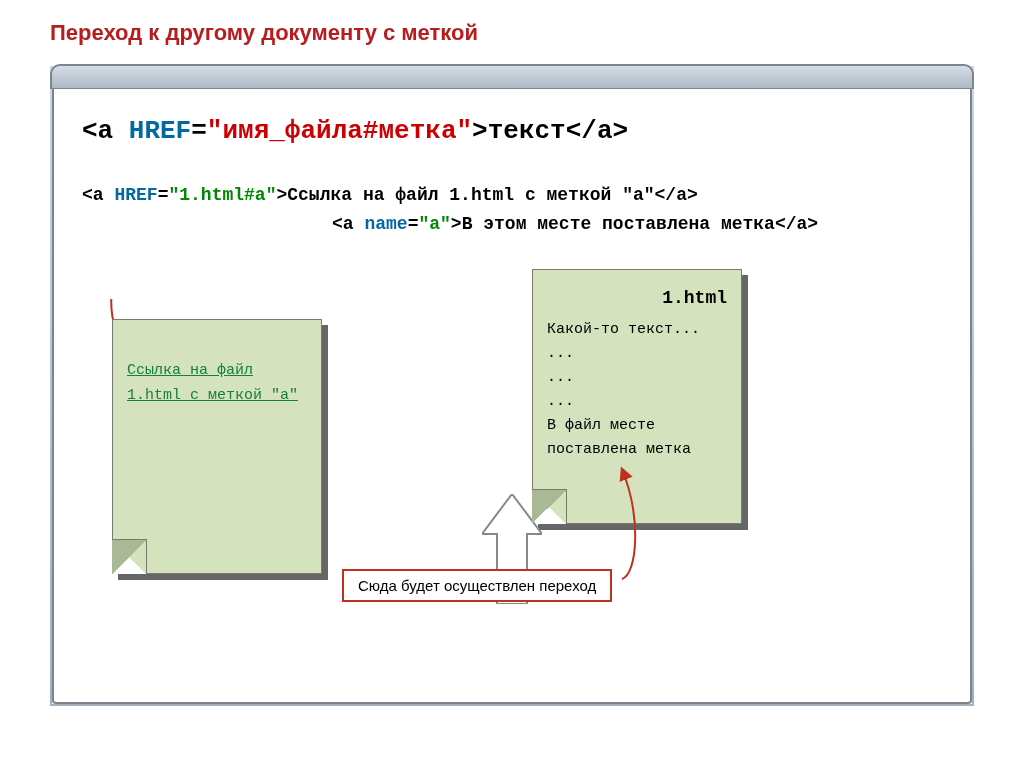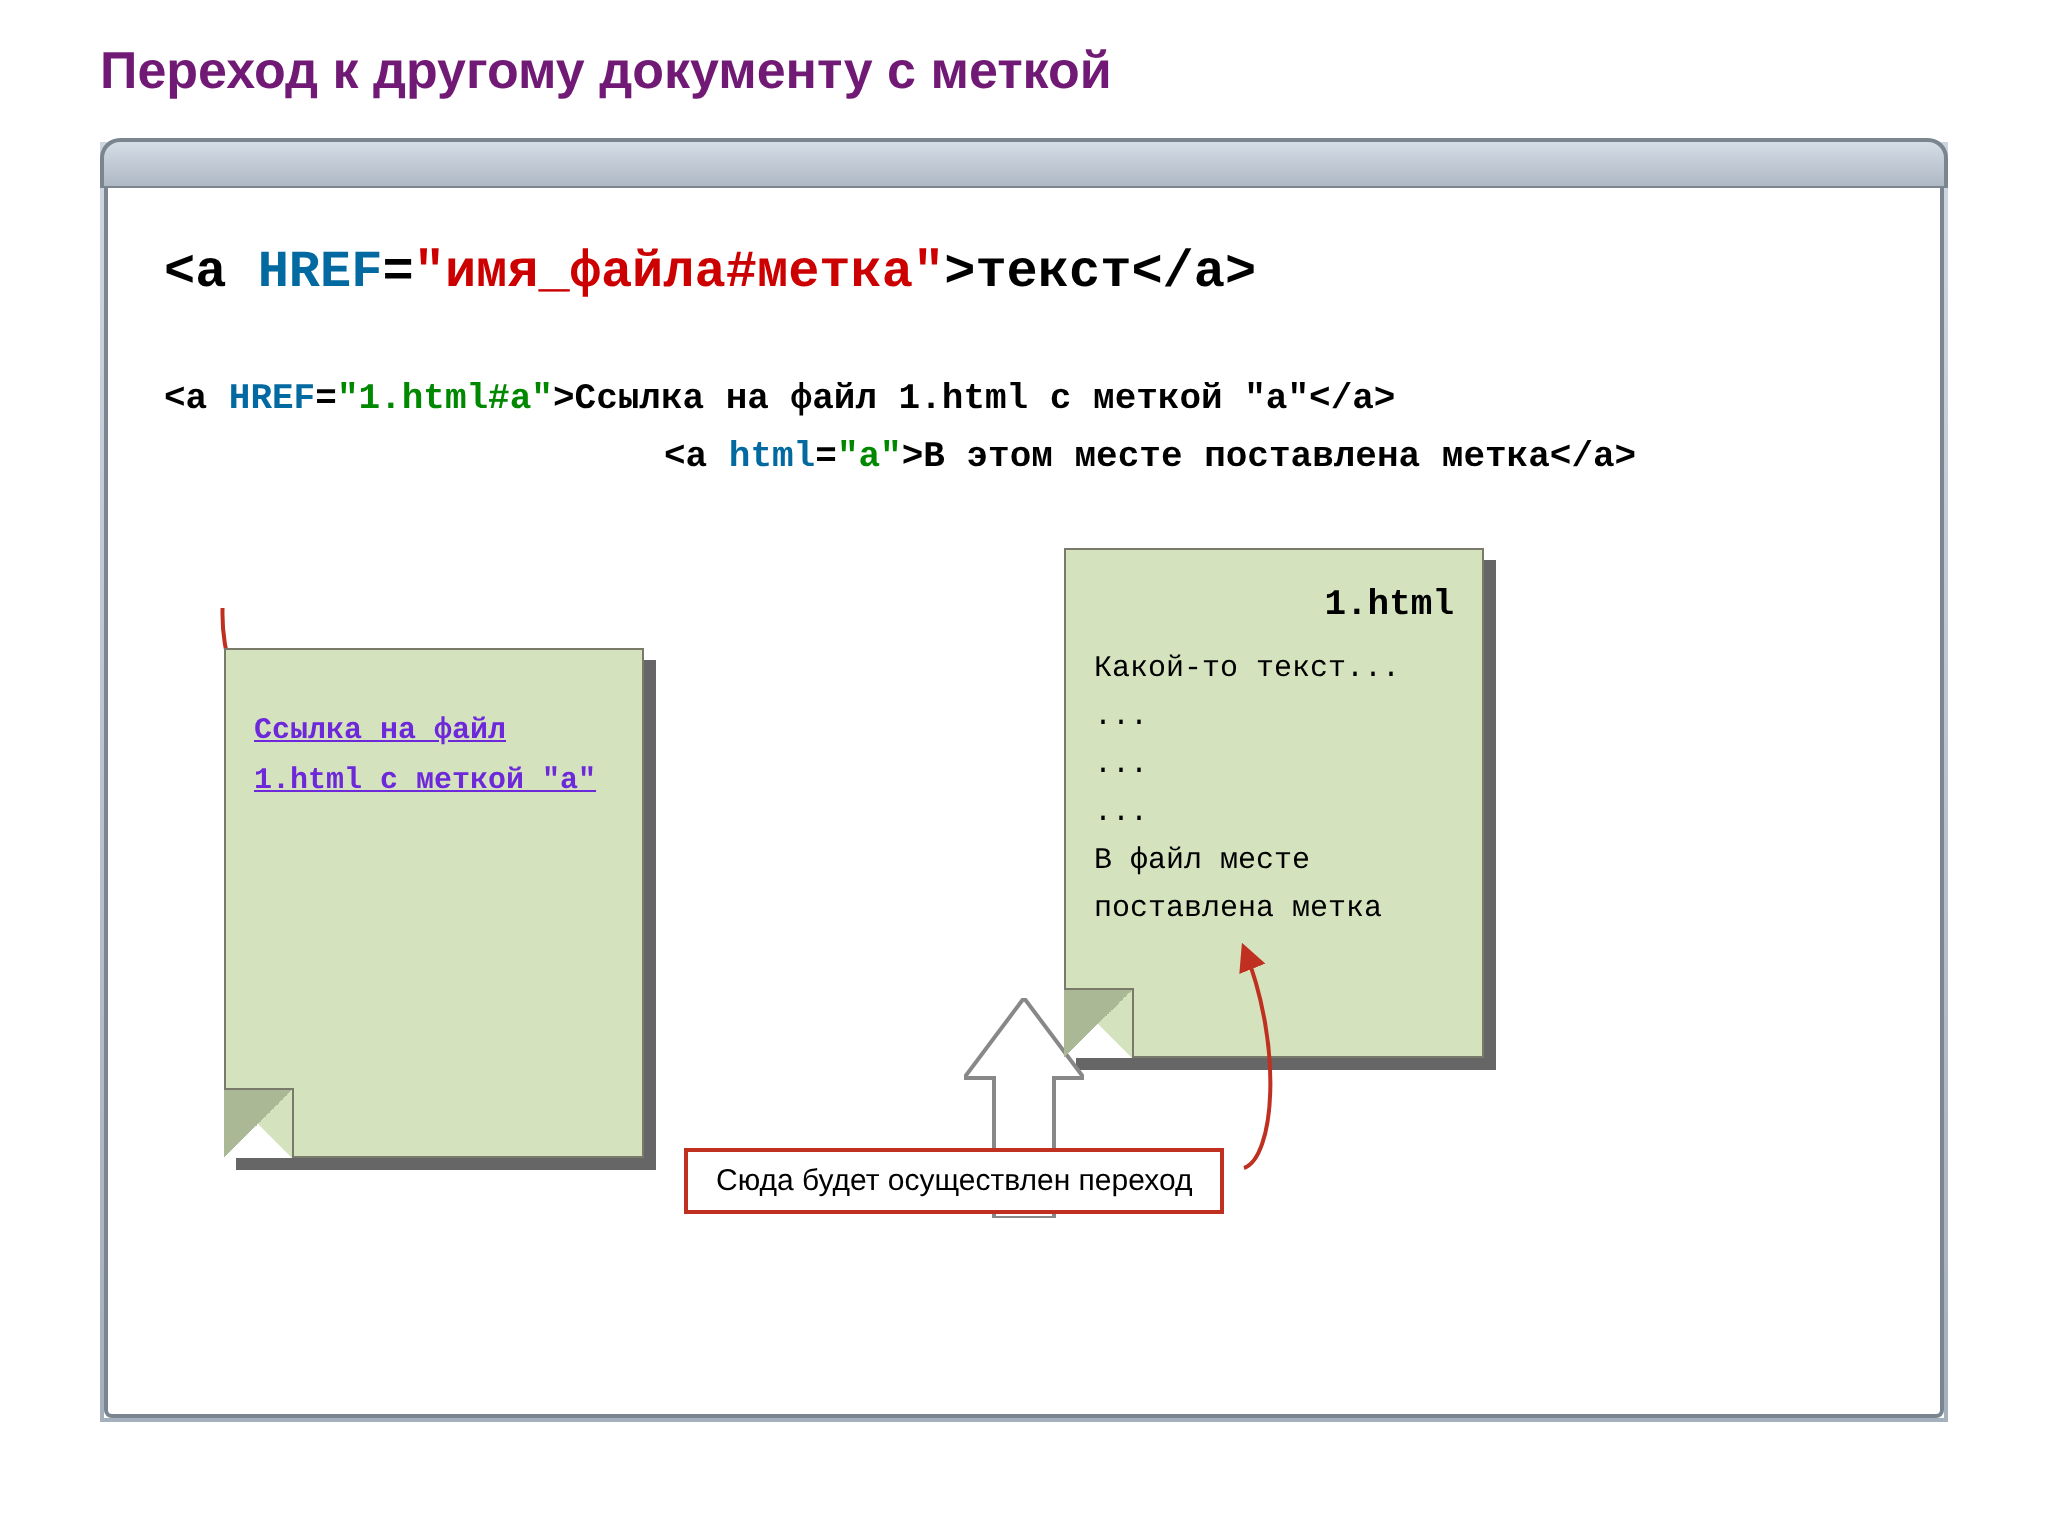--- a/index.html
+++ b/index.html
@@ -4,23 +4,23 @@
   <style>
     * { box-sizing: border-box; margin: 0; padding: 0; }
     body {
       font-family: Arial, sans-serif;
       background: #fff;
       width: 1024px;
       height: 767px;
       padding: 20px 50px;
     }
     .title {
-      font-size: 26px;
+      font-size: 22px;
       font-weight: bold;
-      color: #701a75;
+      color: #b91c1c;
       margin-bottom: 20px;
     }
     .frame {
       width: 100%;
       border: 2px solid #7a8590;
       border-top: 20px solid;
       border-image: linear-gradient(#cdd5de, #a5b0bd) 1;
       border-top-width: 20px;
       border-radius: 10px 10px 6px 6px;
       background: #fff;
@@ -86,26 +86,26 @@
       content:"";
       position:absolute;
       bottom:-1px; left:-1px;
       width:34px;height:34px;
       background:linear-gradient(135deg,#aab896 50%, transparent 50%);
       border-top:1px solid #7a7a6a;
       border-right:1px solid #7a7a6a;
       z-index:1;
     }
     .link-text {
-      color: #6d28d9;
+      color: #15803d;
       text-decoration: underline;
-      font-weight: bold;
+      font-weight: normal;
       line-height: 1.7;
       display: block;
-      margin-top: 10px;
+      margin-top: 20px;
     }
     .doc-right-title{
       text-align: right;
       font-weight: bold;
       font-size: 18px;
       margin-bottom: 10px;
       font-family: "Courier New", monospace;
     }
     .doc-right-body{
       line-height:1.6;
@@ -139,21 +139,21 @@
 <div class="frame">
 
   <div class="code-line-1">
     <span class="c-black">&lt;a </span><span class="c-blue">HREF</span><span class="c-black">=</span><span class="c-red">"имя_файла#метка"</span><span class="c-black">&gt;текст&lt;/a&gt;</span>
   </div>
 
   <div class="code-line-2">
     <span class="c-black">&lt;a </span><span class="c-blue">HREF</span><span class="c-black">=</span><span class="c-green">"1.html#a"</span><span class="c-black">&gt;Ссылка на файл 1.html с меткой "a"&lt;/a&gt;</span>
   </div>
   <div class="code-line-3">
-    <span class="c-black">&lt;a </span><span class="c-blue">html</span><span class="c-black">=</span><span class="c-green">"a"</span><span class="c-black">&gt;В этом месте поставлена метка&lt;/a&gt;</span>
+    <span class="c-black">&lt;a </span><span class="c-blue">name</span><span class="c-black">=</span><span class="c-green">"a"</span><span class="c-black">&gt;В этом месте поставлена метка&lt;/a&gt;</span>
   </div>
 
   <div class="docs-area">
 
     <svg class="arrows" width="900" height="380">
       <defs>
         <marker id="ah" viewBox="0 0 10 10" refX="8" refY="5" markerWidth="8" markerHeight="8" orient="auto">
           <path d="M0,0 L10,5 L0,10 z" fill="#c03020"></path>
         </marker>
       </defs>

